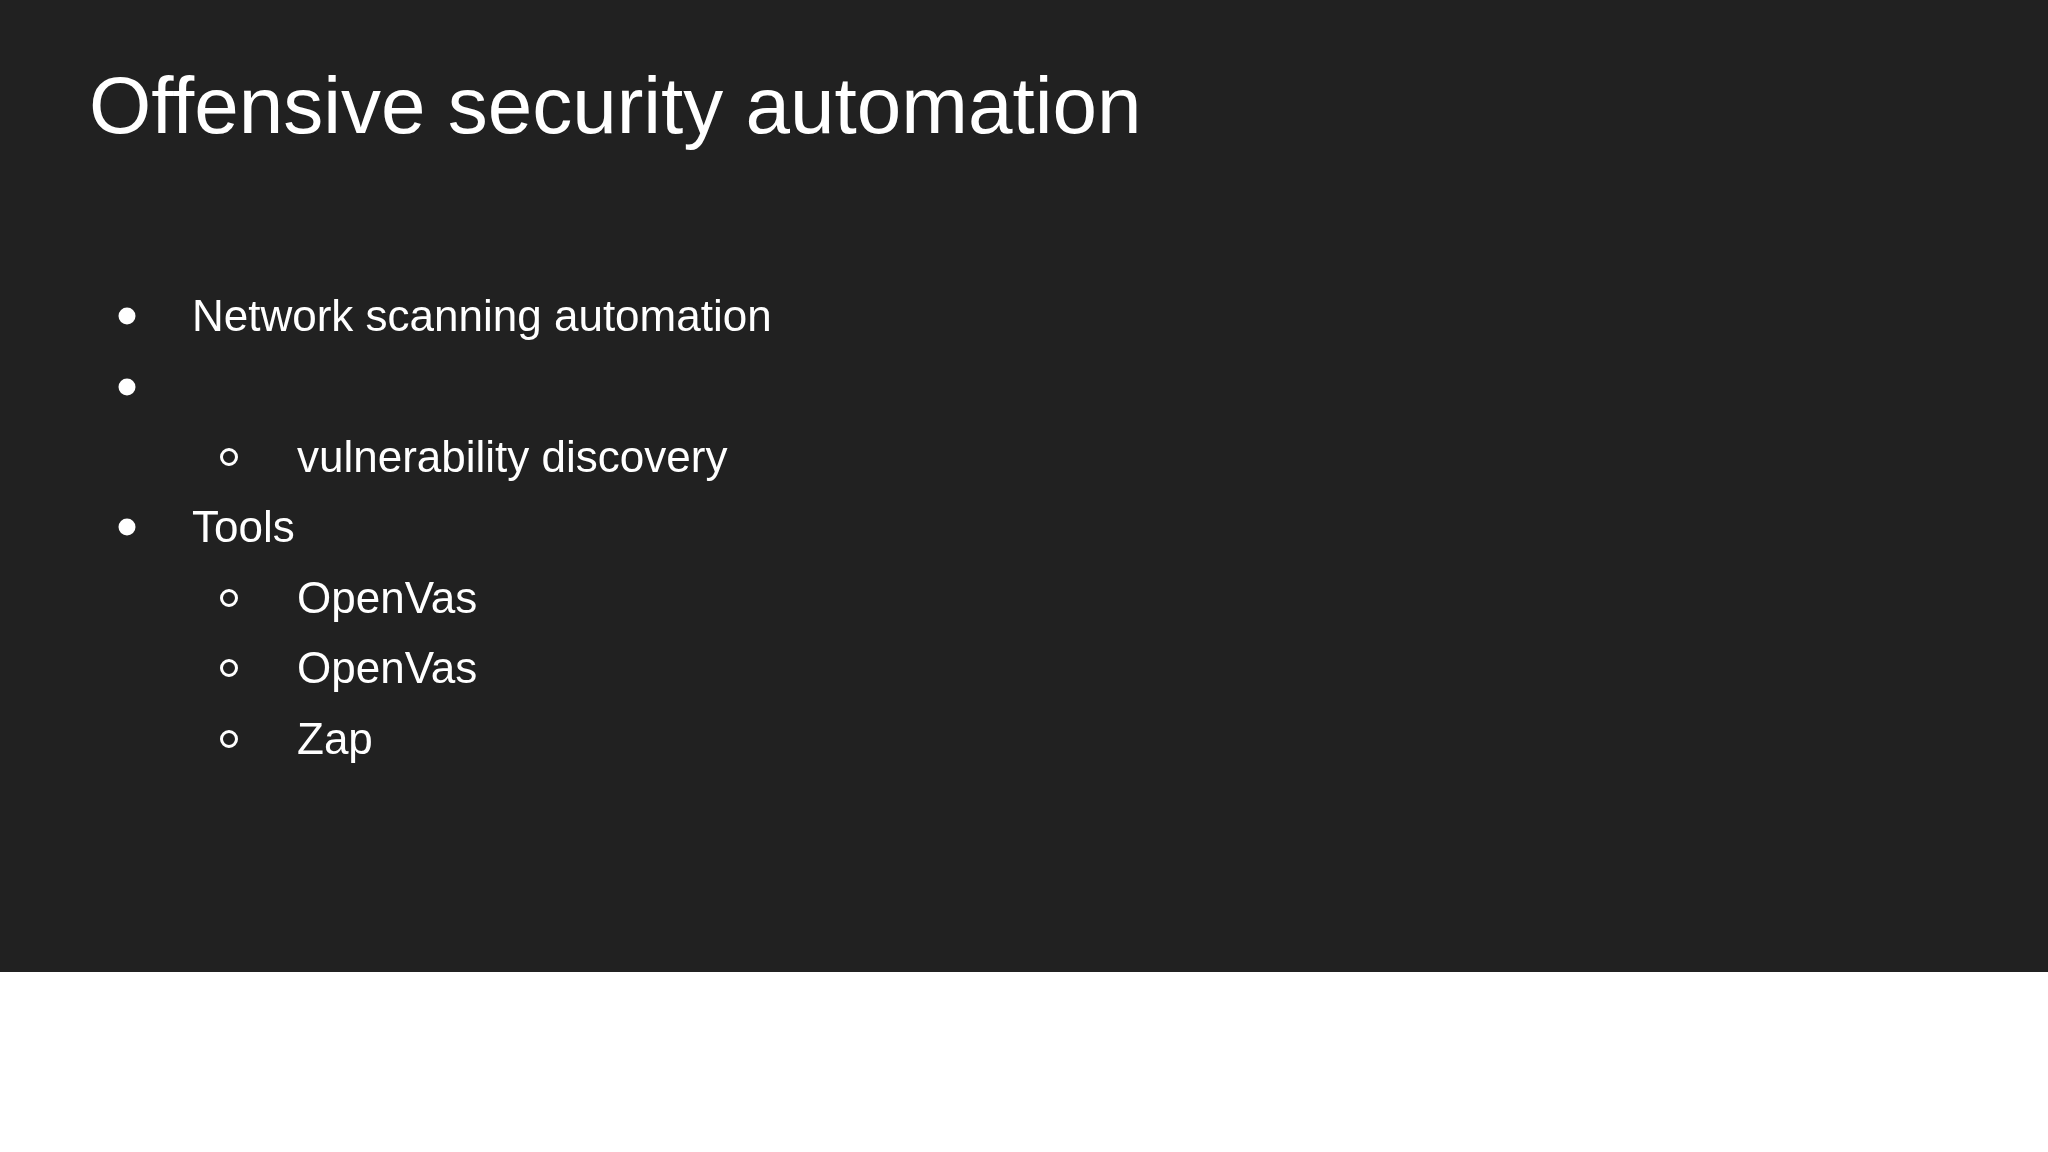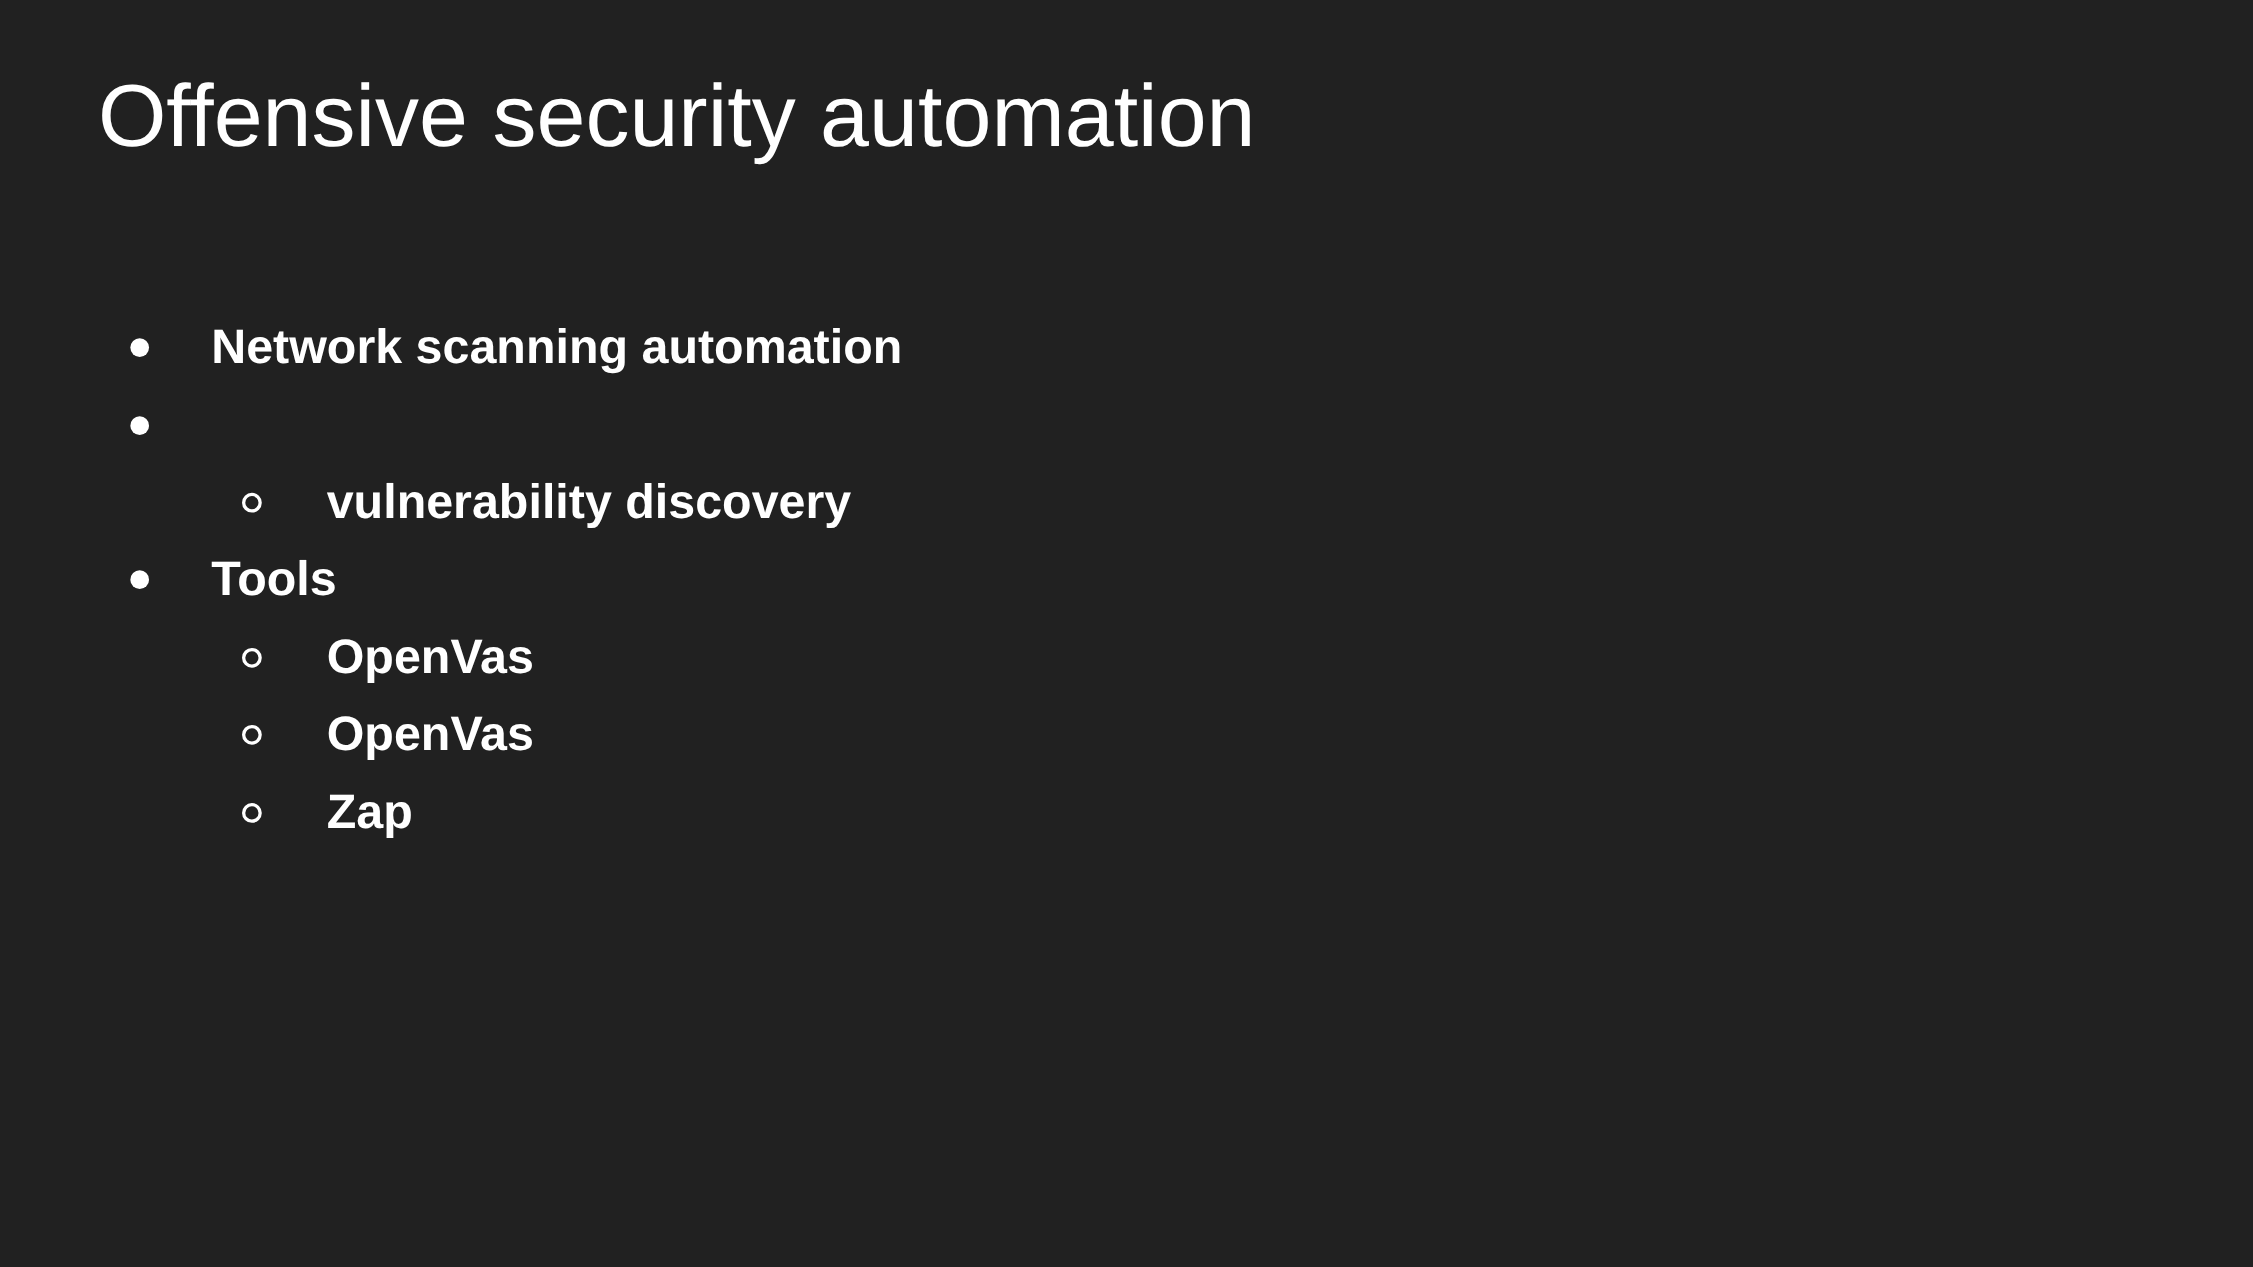--- a/index.html
+++ b/index.html
@@ -5,21 +5,21 @@
   html, body {
     margin: 0;
     padding: 0;
     width: 2048px;
     height: 1152px;
     overflow: hidden;
   }
   .slide {
     position: relative;
     width: 2048px;
-    height: 1152px;
+    height: 972px;
     background: #212121;
     font-family: "Liberation Sans", "DejaVu Sans", sans-serif;
   }
   .title {
     position: absolute;
     left: 89px;
     top: 58px;
     margin: 0;
     font-size: 80px;
     line-height: 96px;
@@ -33,21 +33,21 @@
     top: 281px;
     right: 0;
   }
   .row {
     position: relative;
     height: 70.4px;
     display: flex;
     align-items: center;
     color: #ffffff;
     font-size: 44px;
-    font-weight: 700;
+    font-weight: 400;
     white-space: nowrap;
   }
   .lvl1 .txt { margin-left: 192px; }
   .lvl2 .txt { margin-left: 297px; }
   .bullet {
     position: absolute;
     top: 50%;
     transform: translate(-50%, -50%);
     box-sizing: border-box;
   }

